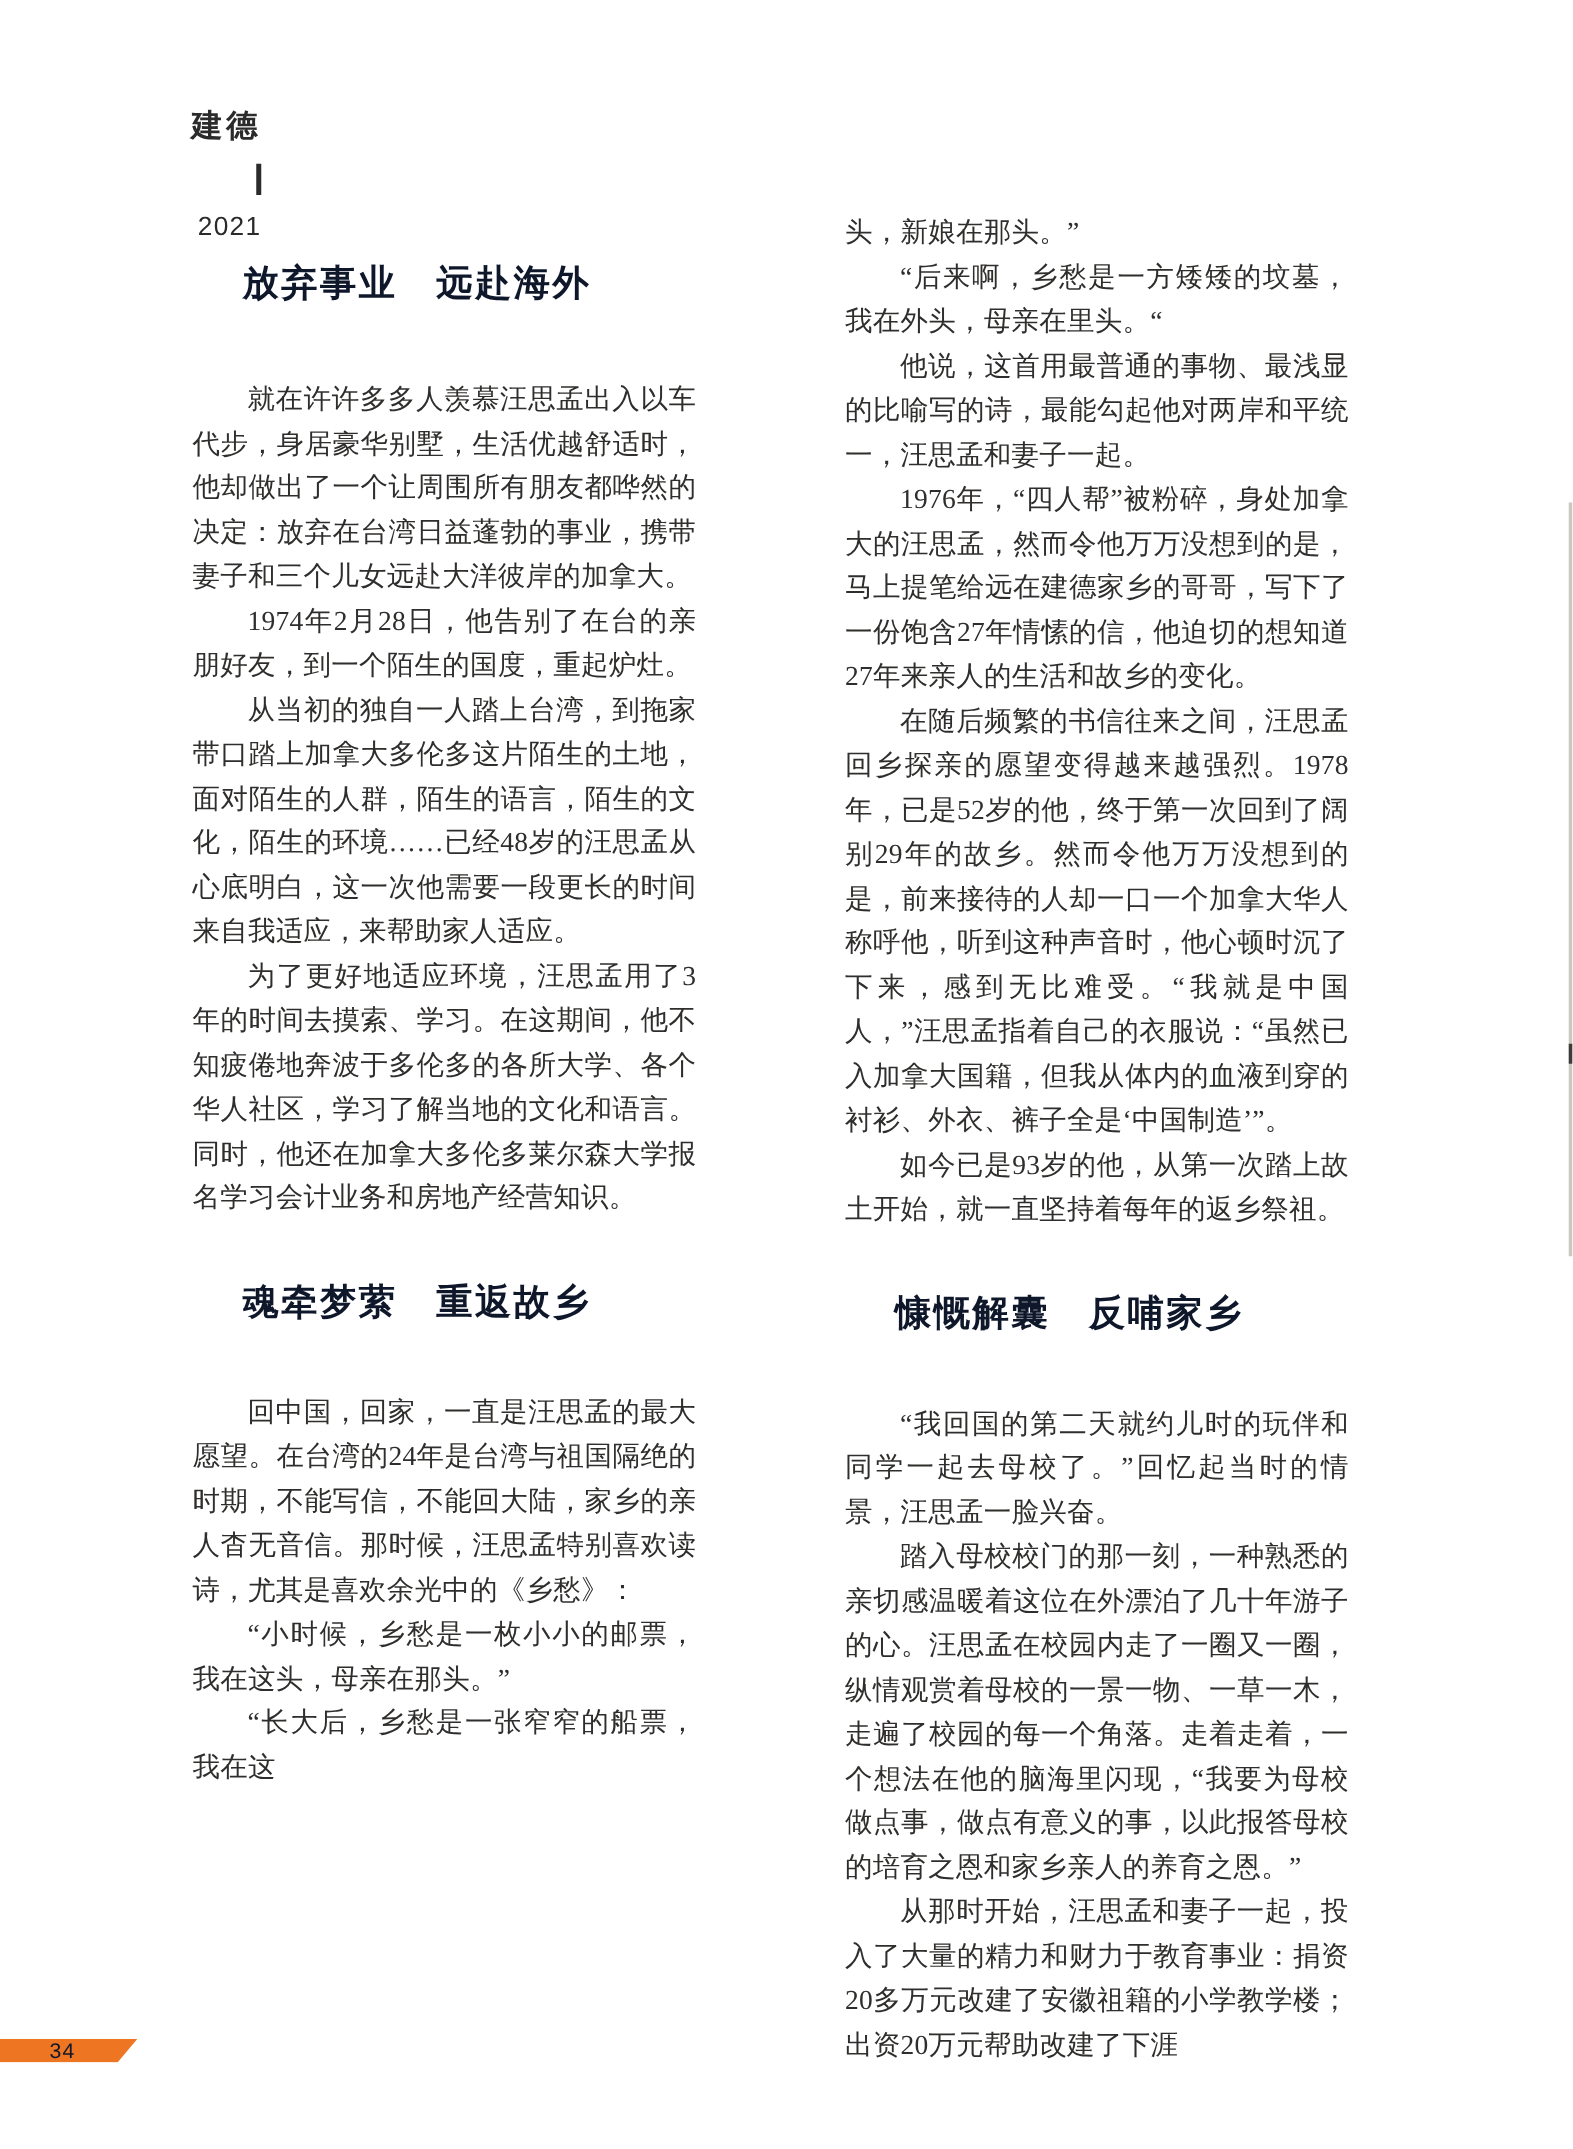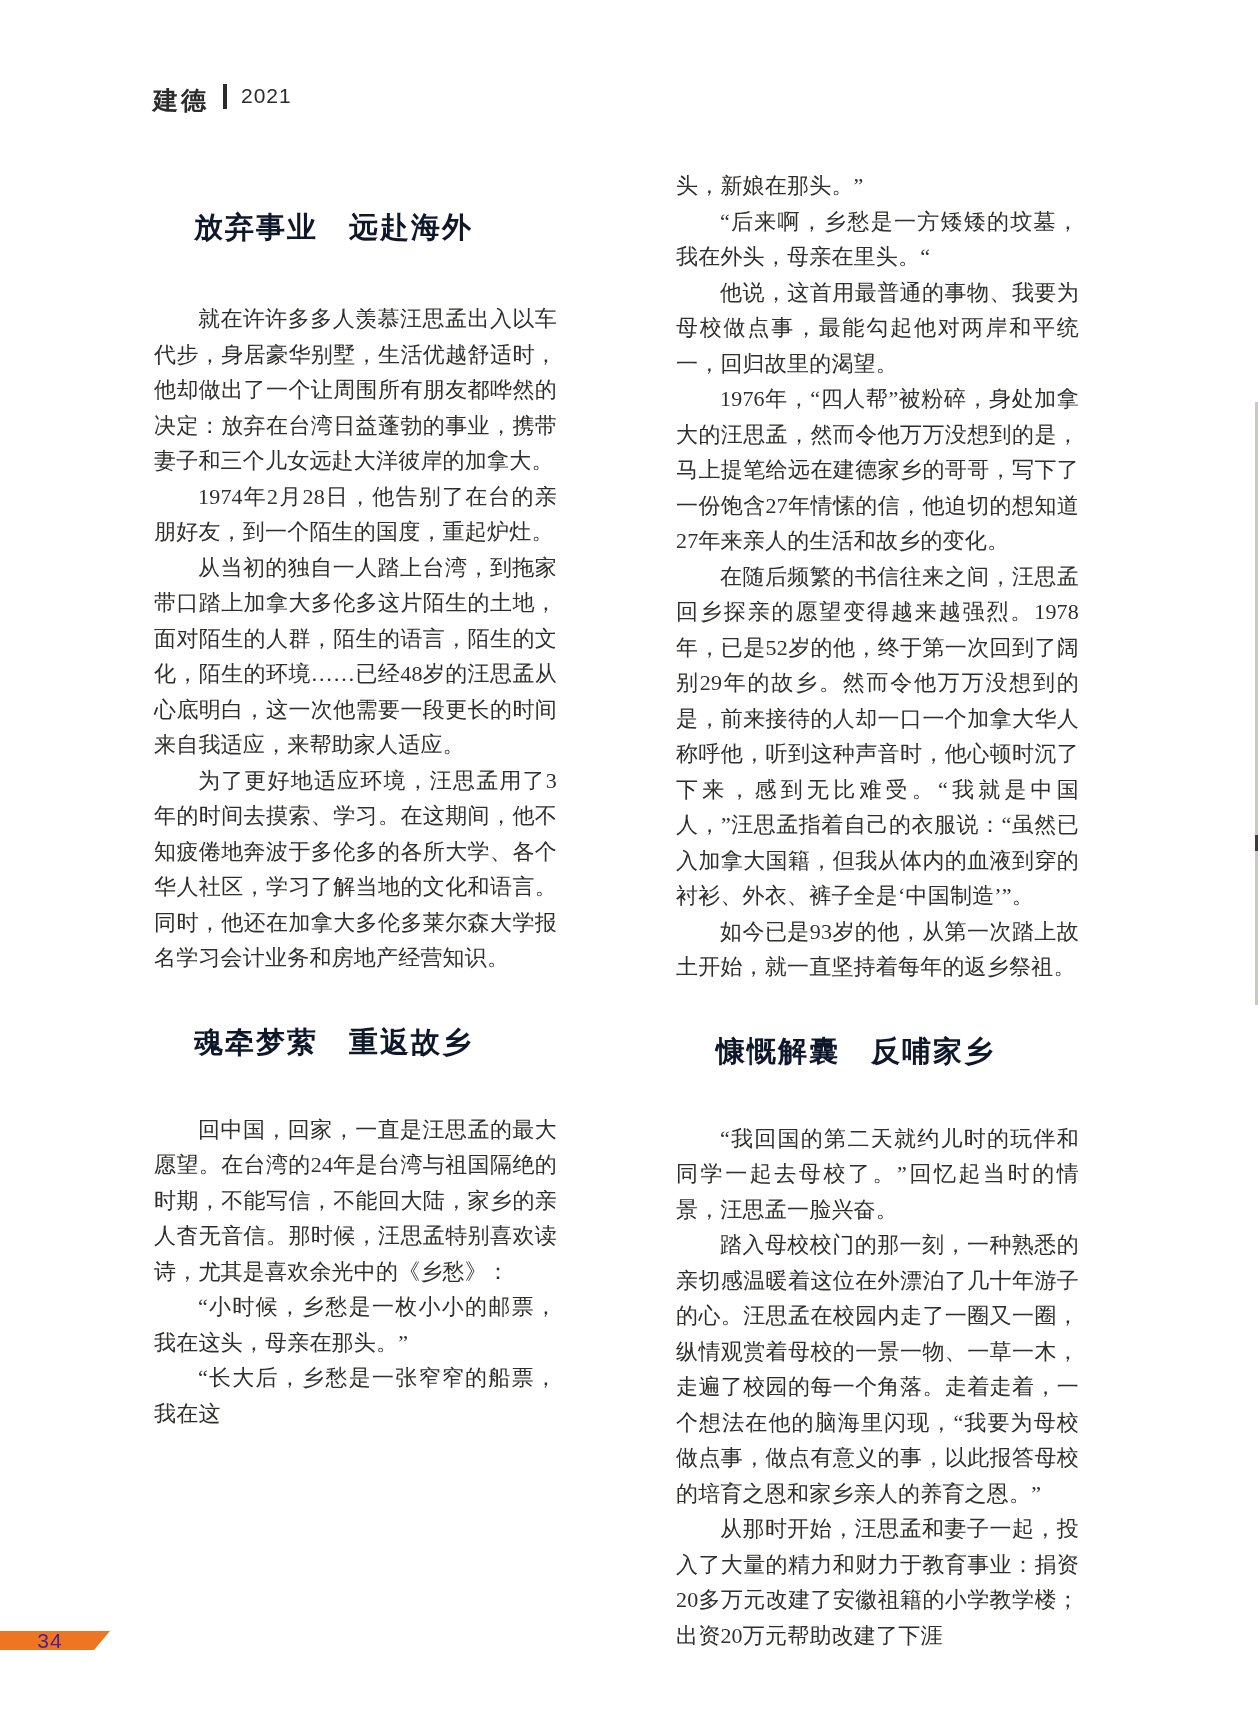--- a/index.html
+++ b/index.html
@@ -9,22 +9,23 @@
     background: #ffffff;
     overflow: hidden;
     font-family: "Liberation Serif", serif;
     color: #2f2e2c;
   }
   .page { position: absolute; inset: 0; }
 
   
   .header {
     position: absolute; left: 153px; top: 84px;
-    display: flex; align-items: flex-start; gap: 14px;
+    display: flex; align-items: flex-end; gap: 14px;
     font-family: "Liberation Sans", sans-serif;
+    flex-direction: column;
   }
   .brand { font-size: 25px; font-weight: bold; color: #2b2b2b; letter-spacing: 3px; }
   .hsep  { width: 4px; height: 25px; background: #2b2b2b; }
   .year  { font-size: 21px; color: #2b2b2b; letter-spacing: 1px; }
 
   
   .col { position: absolute; width: 403px; }
   .col-left  { left: 154px; top: 205px; }
   .col-right { left: 676px; top: 168px; }
 
@@ -67,21 +68,21 @@
   .page-num-band {
     position: absolute; left: 0; top: 1631px;
     width: 110px; height: 19px;
     background: #ee7623;
     clip-path: polygon(0 0, 100% 0, calc(100% - 16px) 100%, 0 100%);
     display: flex; align-items: center; justify-content: center;
     padding-right: 10px; box-sizing: border-box;
   }
   .page-num-band span {
     font-family: "Liberation Sans", sans-serif;
-    font-size: 21px; color: #4c1d95; letter-spacing: 1px;
+    font-size: 17px; color: #0f172a; letter-spacing: 1px;
   }
 </style>
 </head>
 <body>
 
 <div class="page">
 
   <header class="header">
     <span class="brand">建德</span>
     <span class="hsep"></span>
@@ -96,21 +97,21 @@
     <p class="para">为了更好地适应环境，汪思孟用了3年的时间去摸索、学习。在这期间，他不知疲倦地奔波于多伦多的各所大学、各个华人社区，学习了解当地的文化和语言。同时，他还在加拿大多伦多莱尔森大学报名学习会计业务和房地产经营知识。</p>
     <h2 class="heading">魂牵梦萦　重返故乡</h2>
     <p class="para">回中国，回家，一直是汪思孟的最大愿望。在台湾的24年是台湾与祖国隔绝的时期，不能写信，不能回大陆，家乡的亲人杳无音信。那时候，汪思孟特别喜欢读诗，尤其是喜欢余光中的《乡愁》：</p>
     <p class="para">“小时候，乡愁是一枚小小的邮票，我在这头，母亲在那头。”</p>
     <p class="para">“长大后，乡愁是一张窄窄的船票，我在这</p>
   </section>
 
   <section class="col col-right">
     <p class="para noindent">头，新娘在那头。”</p>
     <p class="para">“后来啊，乡愁是一方矮矮的坟墓，我在外头，母亲在里头。“</p>
-    <p class="para">他说，这首用最普通的事物、我要为母校做点事，最能勾起他对两岸和平统一，回归故里的渴望。</p>
+    <p class="para">他说，这首用最普通的事物、最浅显的比喻写的诗，最能勾起他对两岸和平统一，汪思孟和妻子一起。</p>
     <p class="para">1976年，“四人帮”被粉碎，身处加拿大的汪思孟，然而令他万万没想到的是，马上提笔给远在建德家乡的哥哥，写下了一份饱含27年情愫的信，他迫切的想知道27年来亲人的生活和故乡的变化。</p>
     <p class="para">在随后频繁的书信往来之间，汪思孟回乡探亲的愿望变得越来越强烈。1978年，已是52岁的他，终于第一次回到了阔别29年的故乡。然而令他万万没想到的是，前来接待的人却一口一个加拿大华人称呼他，听到这种声音时，他心顿时沉了下来，感到无比难受。“我就是中国人，”汪思孟指着自己的衣服说：“虽然已入加拿大国籍，但我从体内的血液到穿的衬衫、外衣、裤子全是‘中国制造’”。</p>
     <p class="para">如今已是93岁的他，从第一次踏上故土开始，就一直坚持着每年的返乡祭祖。</p>
     <h2 class="heading">慷慨解囊　反哺家乡</h2>
     <p class="para">“我回国的第二天就约儿时的玩伴和同学一起去母校了。”回忆起当时的情景，汪思孟一脸兴奋。</p>
     <p class="para">踏入母校校门的那一刻，一种熟悉的亲切感温暖着这位在外漂泊了几十年游子的心。汪思孟在校园内走了一圈又一圈，纵情观赏着母校的一景一物、一草一木，走遍了校园的每一个角落。走着走着，一个想法在他的脑海里闪现，“我要为母校做点事，做点有意义的事，以此报答母校的培育之恩和家乡亲人的养育之恩。”</p>
     <p class="para">从那时开始，汪思孟和妻子一起，投入了大量的精力和财力于教育事业：捐资20多万元改建了安徽祖籍的小学教学楼；出资20万元帮助改建了下涯</p>
   </section>
 
   <div class="edge-line"></div>

